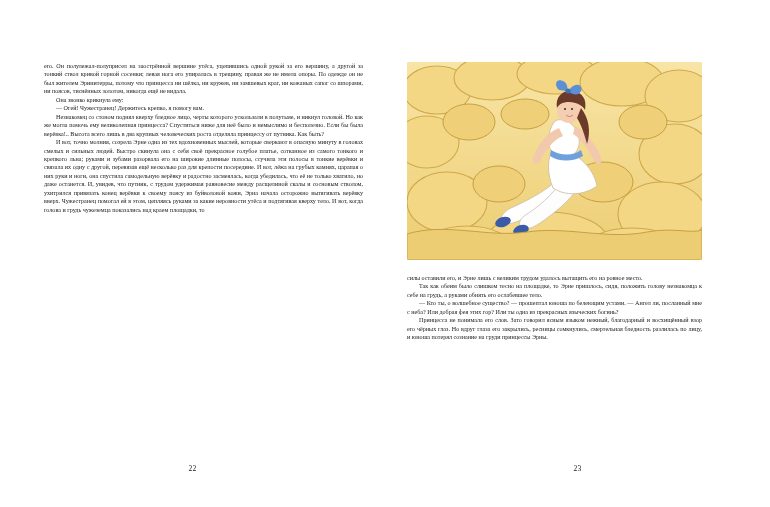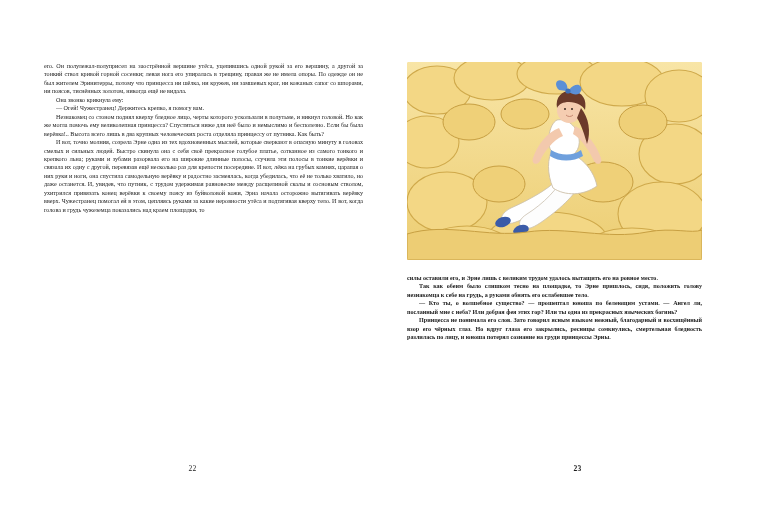--- a/index.html
+++ b/index.html
@@ -24,21 +24,20 @@
     position: relative;
     width: 385px;
     height: 507px;
     box-sizing: border-box;
   }
   .page-left {
     padding: 62px 22px 0 44px;
   }
   .page-right {
     padding: 62px 68px 16px 22px;
-    font-weight: bold;
   }
   .col {
     width: 100%;
   }
   p.body-text {
     margin: 0;
     font-size: 6.1px;
     line-height: 8.45px;
     text-align: justify;
     color: #1b1b1b;

